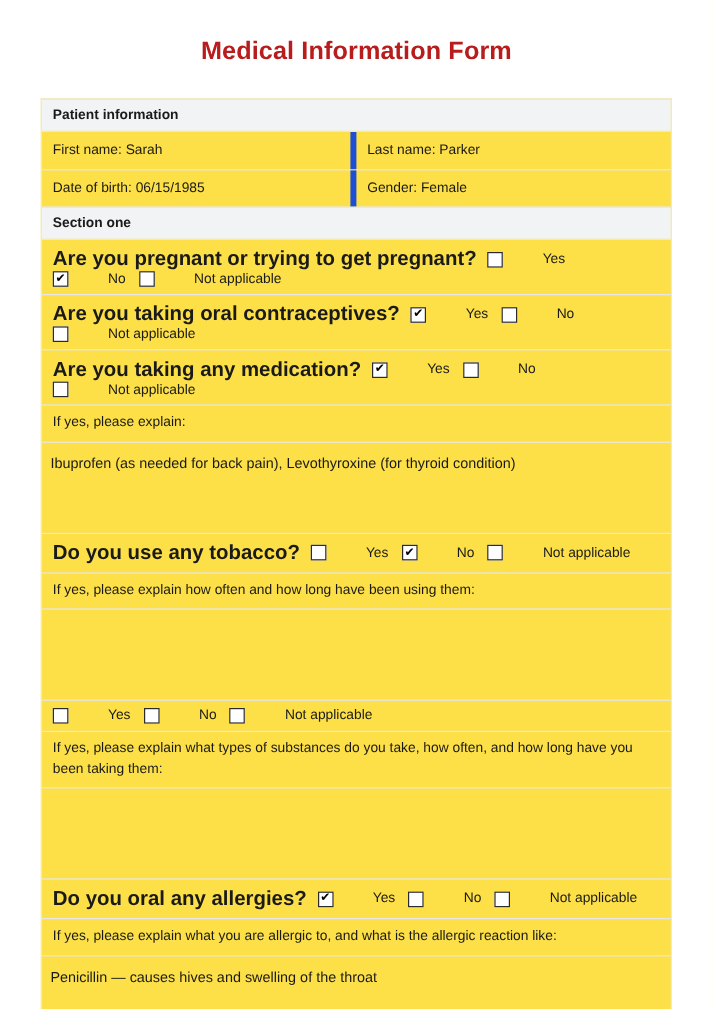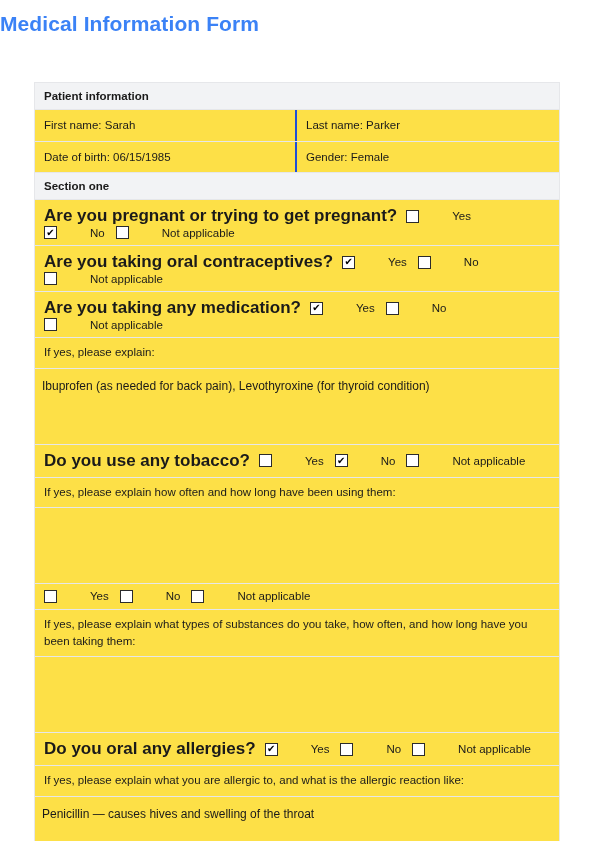--- a/index.html
+++ b/index.html
@@ -14,27 +14,27 @@
     color: #1a1a1a;
     -webkit-font-smoothing: antialiased;
   }
   .page {
     position: relative;
     width: 594px;
     height: 841px;
     box-sizing: border-box;
   }
   .form-title {
-    text-align: left;
+    text-align: center;
     font-size: 21px;
     font-weight: bold;
-    color: #3b82f6;
+    color: #b91c1c;
     letter-spacing: 0.1px;
     margin: 0;
-    padding-top: 12px;
+    padding-top: 31px;
     padding-bottom: 0;
   }
   .form-table {
     position: absolute;
     left: 34px;
     top: 82px;
     width: 526px;
     border: 1px solid #e6e7ea;
     border-bottom: none;
     box-sizing: border-box;
@@ -60,21 +60,21 @@
     font-size: 11.5px;
     color: #1a1a1a;
     box-sizing: border-box;
     line-height: 1.45;
   }
   .cell-half {
     width: 50%;
     flex: 0 0 50%;
   }
   .cell-half.left {
-    border-right: 2px solid #1d4ed8;
+    border-right: 5px solid #1d4ed8;
   }
   .q-row {
     display: flex;
     align-items: center;
     flex-wrap: wrap;
     padding: 6px 9px;
     box-sizing: border-box;
     width: 100%;
     min-height: 25px;
   }

